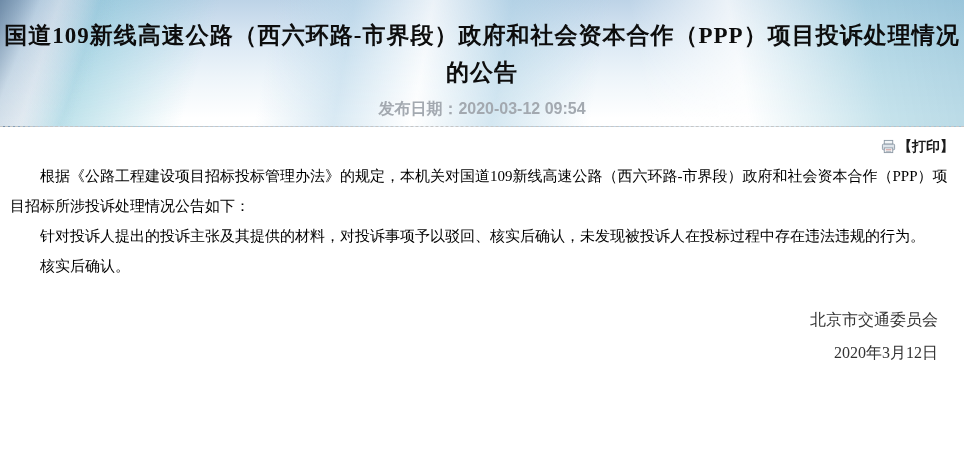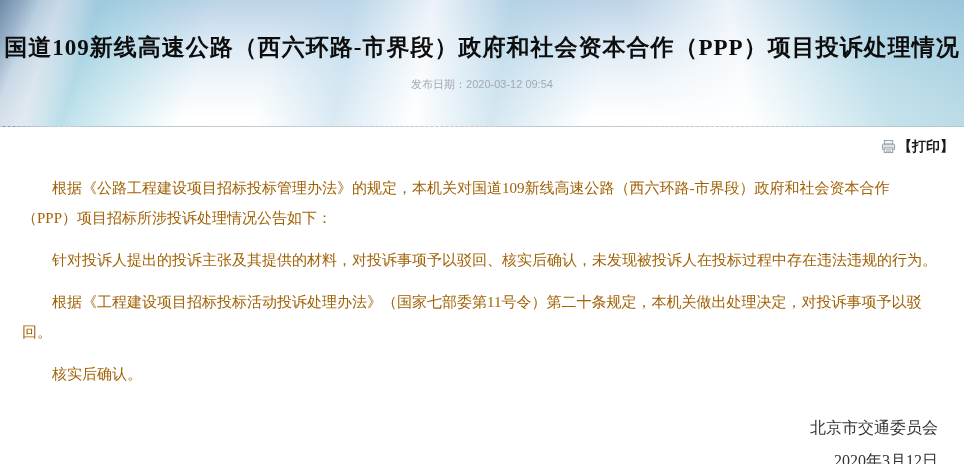--- a/index.html
+++ b/index.html
@@ -10,21 +10,21 @@
     background: #ffffff;
     overflow: hidden;
     font-family: "Liberation Serif", "DejaVu Serif", serif;
   }
 
   
   .banner {
     box-sizing: border-box;
     width: 964px;
     height: 127px;
-    padding-top: 29px;
+    padding-top: 17px;
     border-bottom: 1px dashed #c6c6c6;
     background:
       linear-gradient(112deg, rgba(96,126,156,0.85) 0%, rgba(150,180,205,0.45) 4%, rgba(255,255,255,0) 12%),
       linear-gradient(108deg, rgba(255,255,255,0) 2%, rgba(255,255,255,0.55) 6%, rgba(123,196,214,0.50) 10%, rgba(255,255,255,0) 22%),
       linear-gradient(100deg, rgba(255,255,255,0) 28%, rgba(186,216,234,0.55) 36%, rgba(255,255,255,0.70) 44%, rgba(170,208,228,0.50) 52%, rgba(255,255,255,0) 62%),
       linear-gradient(80deg, rgba(255,255,255,0) 66%, rgba(255,255,255,0.70) 76%, rgba(140,198,216,0.50) 90%, rgba(125,185,208,0.55) 100%),
       linear-gradient(180deg, #bdd3e7 0%, #d9e7f3 30%, #eef5fa 62%, #ffffff 94%);
   }
   .title {
     margin: 0;
@@ -33,23 +33,24 @@
     font-weight: bold;
     color: #0d0d0d;
     line-height: 37px;
     letter-spacing: 1px;
   }
   .title-line { display: block; }
   .pub-date {
     margin-top: 9px;
     text-align: center;
     font-family: "Liberation Sans", "DejaVu Sans", sans-serif;
-    font-size: 11px;
+    font-size: 16px;
     color: #a3a9b0;
     line-height: 18px;
+    font-weight: bold;
   }
 
   
   .print-row {
     height: 22px;
     padding: 9px 10px 0 0;
     text-align: right;
     line-height: 20px;
   }
   .print-icon { display: inline-block; vertical-align: -3px; margin-right: 2px; }
@@ -59,25 +60,25 @@
     font-weight: 600;
     color: #1c1c1c;
     text-decoration: none;
     cursor: pointer;
     margin-top: 26px;
   }
 
   
   .content { padding: 3px 12px 0 10px; }
   .content p {
-    margin: 12px;
+    margin: 0;
     text-indent: 2em;
     font-size: 15px;
     line-height: 30px;
-    color: #a16207;
+    color: #000000;
   }
 
   
   .signature {
     margin-top: 23px;
     padding-right: 14px;
     text-align: right;
     font-size: 16px;
     color: #333333;
   }
@@ -85,40 +86,40 @@
   .signature .sig-date { line-height: 34px; }
 </style>
 </head>
 <body>
 
 <div class="page">
 
   <header class="banner">
     <h1 class="title">
       <span class="title-line">国道109新线高速公路（西六环路-市界段）政府和社会资本合作（PPP）项目投诉处理情况</span>
+      <span class="title-line">的公告</span>
     </h1>
     <div class="pub-date"><span>发布日期：</span><span>2020-03-12 09:54</span></div>
   </header>
 
   <div class="print-row">
     <span class="print-icon">
       <svg width="15" height="15" viewBox="0 0 16 16" aria-hidden="true">
         <rect x="3.5" y="1.5" width="9" height="4" fill="#f2f5f7" stroke="#8e9aa6" stroke-width="1"></rect>
         <rect x="1.5" y="5.5" width="13" height="6" rx="1" fill="#dde4ea" stroke="#8e9aa6" stroke-width="1"></rect>
         <rect x="3.5" y="9.5" width="9" height="5" fill="#ffffff" stroke="#8e9aa6" stroke-width="1"></rect>
         <line x1="5" y1="11.5" x2="11" y2="11.5" stroke="#c98a8a" stroke-width="1"></line>
         <line x1="5" y1="13.2" x2="11" y2="13.2" stroke="#aab4bd" stroke-width="1"></line>
       </svg>
     </span><a class="print-btn">【打印】</a>
   </div>
 
   <main class="content">
     <p>根据《公路工程建设项目招标投标管理办法》的规定，本机关对国道109新线高速公路（西六环路-市界段）政府和社会资本合作（PPP）项目招标所涉投诉处理情况公告如下：</p>
     <p>针对投诉人提出的投诉主张及其提供的材料，对投诉事项予以驳回、核实后确认，未发现被投诉人在投标过程中存在违法违规的行为。</p>
-    <p>根据《工程建设项目招标投标活动投诉处理办法》（国家七部委第11号令）第二十条规定，本机关做出处理决定，对投诉事项予以驳回。</p>
     <p>核实后确认。</p>
 
     <div class="signature">
       <div class="sig-org">北京市交通委员会</div>
       <div class="sig-date">2020年3月12日</div>
     </div>
   </main>
 
 </div>
 

